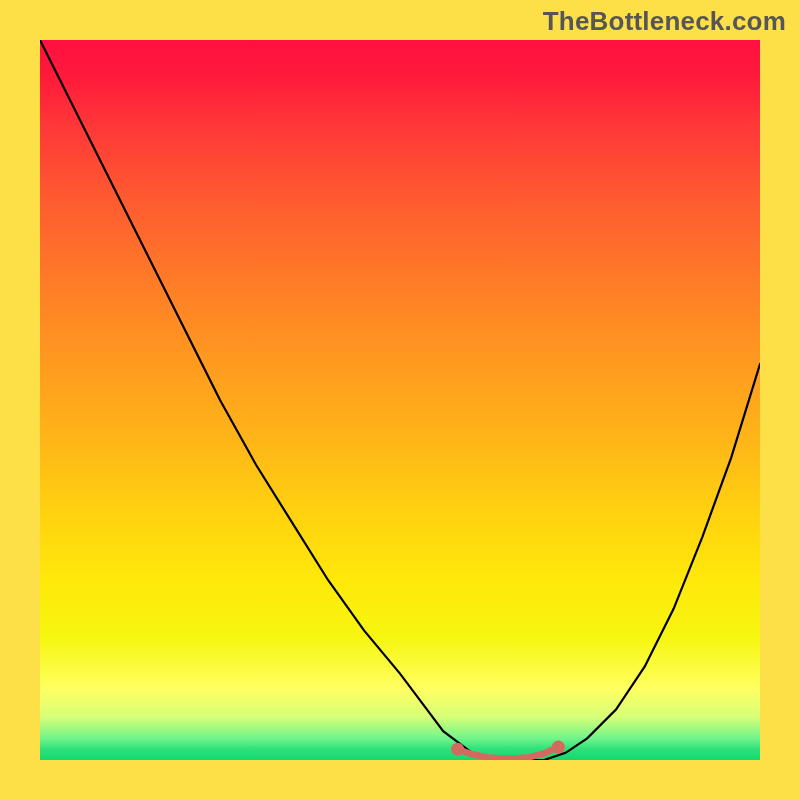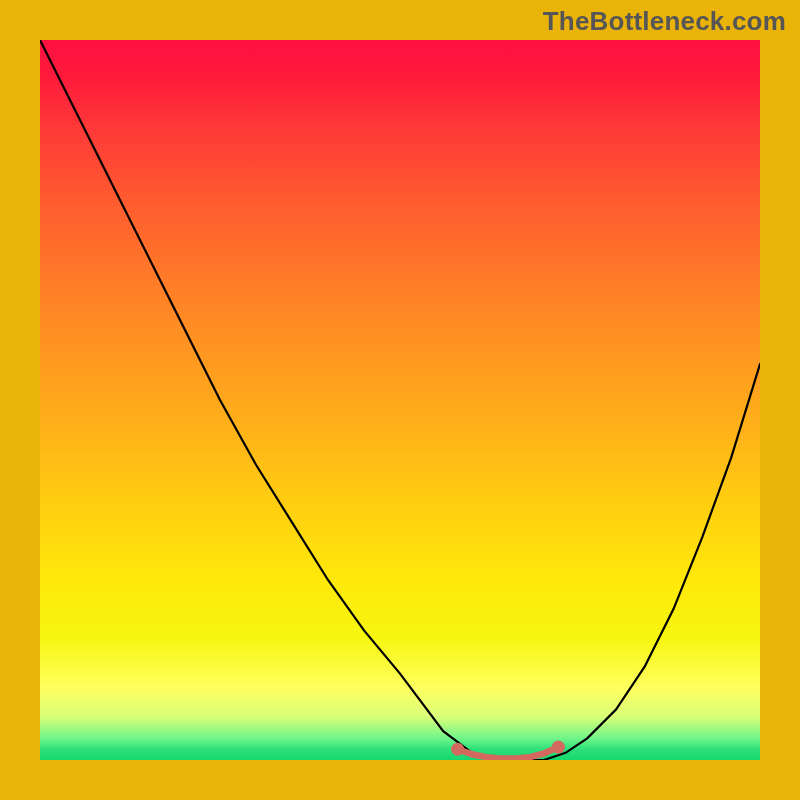--- a/index.html
+++ b/index.html
@@ -1,21 +1,21 @@
 <!DOCTYPE html>
 <html><head>
 <meta charset="utf-8">
 <style>
   * { margin: 0; padding: 0; box-sizing: border-box; }
   html, body { width: 800px; height: 800px; overflow: hidden; background: #fff; }
   .frame {
     position: relative;
     width: 800px;
     height: 800px;
-    background: #eab308;
+    background: #fde047;
   }
   .watermark {
     position: absolute;
     top: 6px;
     right: 14px;
     font-family: Arial, Helvetica, sans-serif;
     font-size: 26px;
     font-weight: bold;
     color: #565656;
     letter-spacing: 0.2px;

